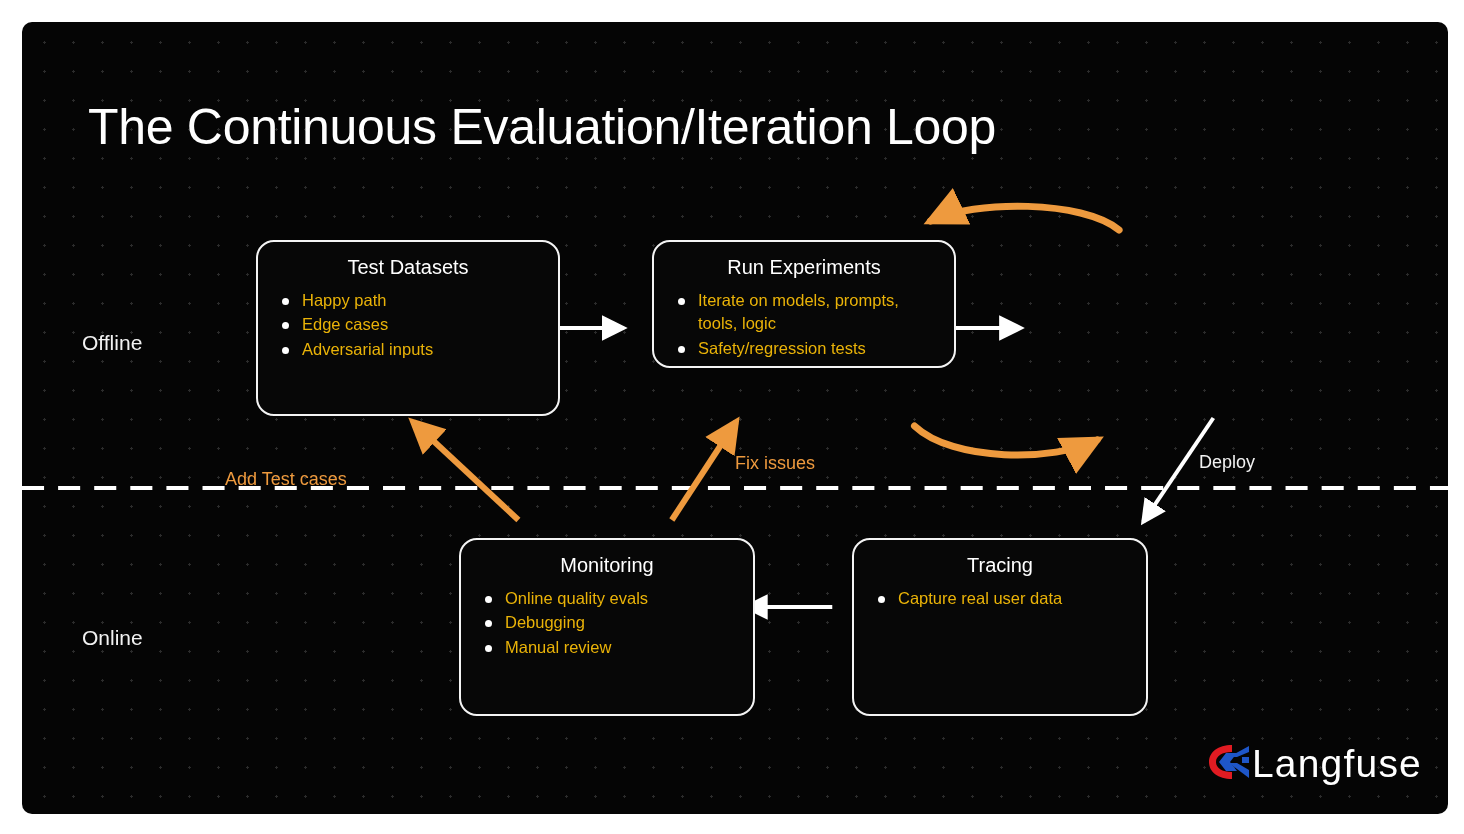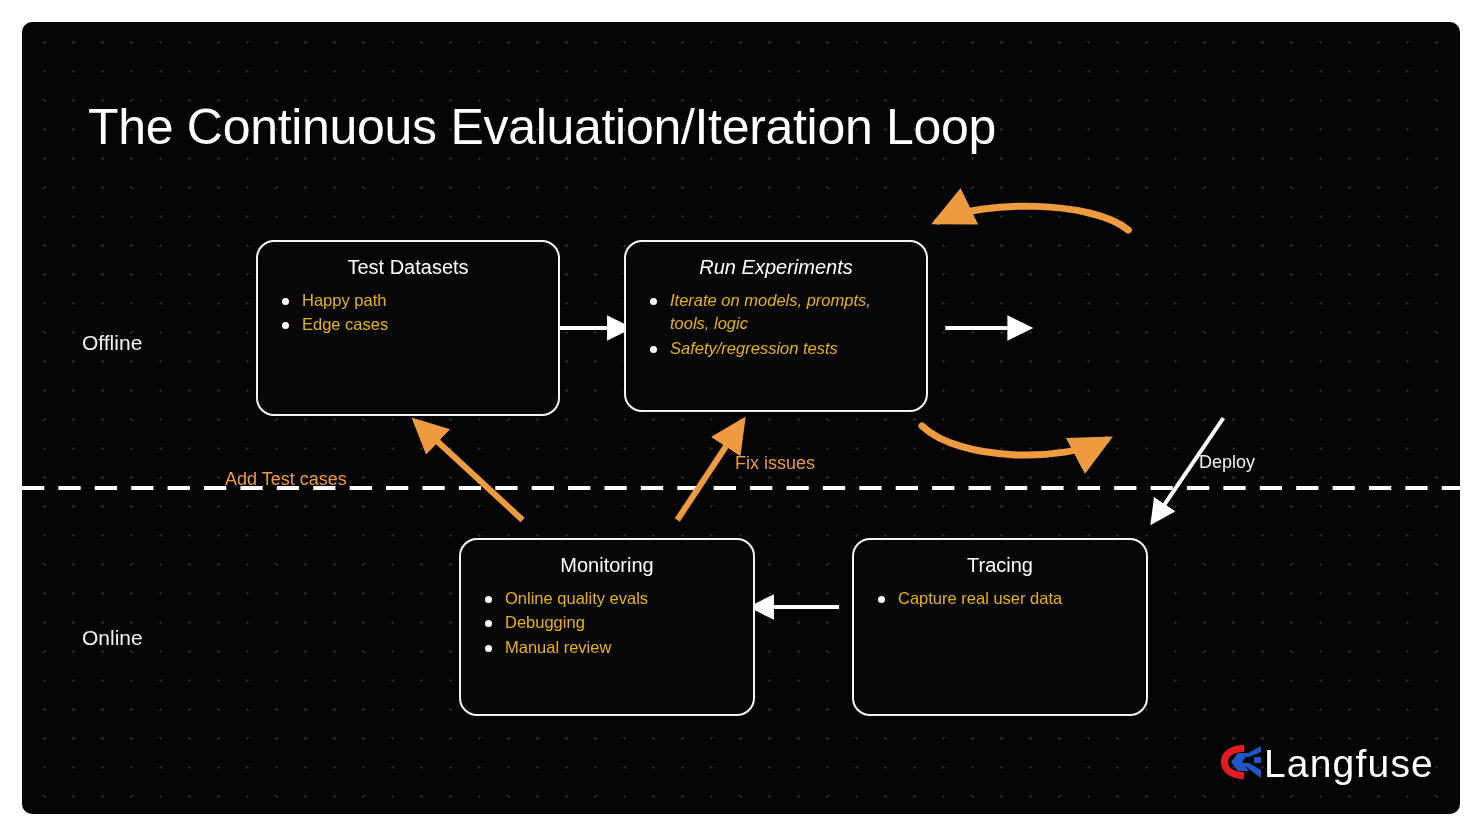--- a/index.html
+++ b/index.html
@@ -7,21 +7,21 @@
     width: 1464px; height: 834px;
     background: #ffffff;
     font-family: "Liberation Sans", sans-serif;
     overflow: hidden;
   }
   #frame {
     position: absolute;
     left: 0; top: 0;
     width: 1464px; height: 834px;
     background: #ffffff;
-    padding: 22px 4px 20px 22px;
+    padding: 22px 16px 20px 22px;
   }
   #canvas {
     position: relative;
     width: 100%; height: 100%;
     background-color: #050505;
     background-image: radial-gradient(circle, #2c2c2c 1.1px, rgba(0,0,0,0) 1.2px);
     background-size: 29px 29px;
     background-position: 8px 6px;
     border-radius: 10px;
     overflow: hidden;
@@ -79,21 +79,21 @@
   .node-list li::before {
     content: "";
     position: absolute;
     left: 4px; top: 9px;
     width: 7px; height: 7px;
     border-radius: 50%;
     background: #ffffff;
   }
 
   #n-datasets   { left: 234px;  top: 218px;  width: 304px; height: 176px; }
-  #n-experiments{ left: 602px;  top: 218px;  width: 304px; height: 172px; font-style: italic; }
+  #n-experiments{ left: 630px;  top: 218px;  width: 304px; height: 128px; }
   #n-evaluate   { left: 1026px; top: 218px;  width: 304px; height: 176px; }
   #n-monitoring { left: 437px;  top: 516px;  width: 296px; height: 178px; }
   #n-tracing    { left: 830px;  top: 516px;  width: 296px; height: 178px; }
 
   .edge-label {
     position: absolute;
     font-size: 18px;
     white-space: nowrap;
   }
   .edge-label.orange { color: #EE9A3E; }
@@ -153,20 +153,21 @@
       <line x1="495" y1="498" x2="390" y2="400" stroke="#EE9A3E" stroke-width="6" marker-end="url(#or-arrow)"></line>
 
       <line x1="648" y1="498" x2="712" y2="400" stroke="#EE9A3E" stroke-width="6" marker-end="url(#or-arrow)"></line>
     </svg>
 
     <div class="node" id="n-datasets">
       <div class="node-title">Test Datasets</div>
       <ul class="node-list">
         <li>Happy path</li>
         <li>Edge cases</li>
+        <li>Adversarial inputs</li>
       </ul>
     </div>
 
     <div class="node" id="n-experiments">
       <div class="node-title">Run Experiments</div>
       <ul class="node-list">
         <li>Iterate on models, prompts, tools, logic</li>
         <li>Safety/regression tests</li>
       </ul>
     </div>

